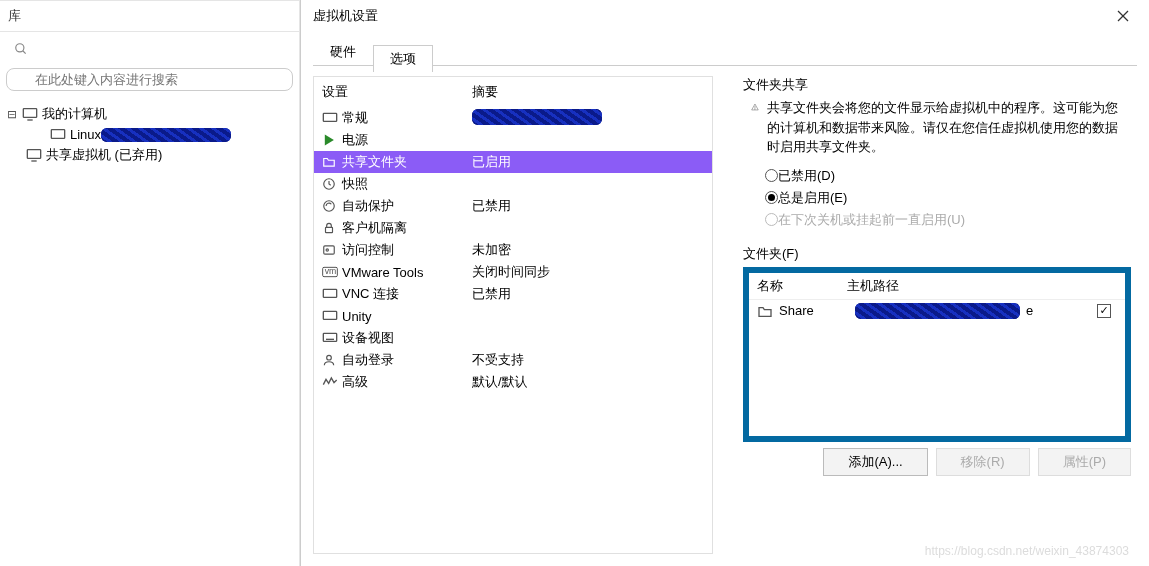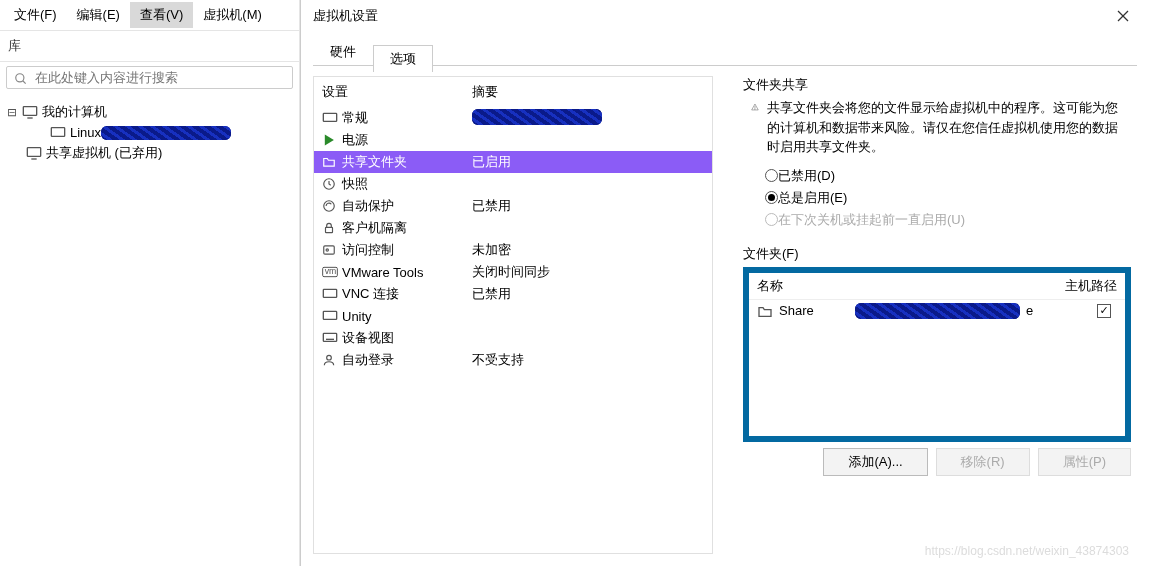--- a/index.html
+++ b/index.html
@@ -7,21 +7,21 @@
 .root { display: flex; width: 1149px; height: 566px; }
 
 
 .main { width: 300px; display: flex; flex-direction: column; border-right: 1px solid #e5e5e5; }
 .menu-bar { display: flex; padding: 2px 4px; }
 .menu-item { padding: 4px 10px; }
 .menu-item.active { background: #d9d9d9; }
 .lib-header { background: #fff; padding: 6px 8px; font-size: 13px; color: #333; border-top: 1px solid #e5e5e5; border-bottom: 1px solid #e5e5e5; }
 .search-wrap { position: relative; padding: 4px 6px 8px 6px; }
 .search-wrap svg { position: absolute; left: 14px; top: 10px; }
-.search-input { width: 100%; padding: 3px 4px 3px 28px; border: 1px solid #ccc; border-radius: 2px; color: #999; }
+.search-input { width: 100%; padding: 3px 4px 3px 28px; border: 1px solid #ccc; border-radius: 8px; color: #999; margin-top: 32px; }
 .tree { padding: 4px 6px; }
 .tree-row { display: flex; align-items: center; gap: 4px; padding: 2px 0; }
 .tree-row .indent1 { width: 16px; }
 .tree-row .indent2 { width: 40px; }
 .twisty { width: 12px; height: 12px; display: inline-flex; align-items: center; justify-content: center; color: #333; }
 .twisty::before { content: "▢"; font-size: 9px; line-height: 1; transform: scaleY(0.9); color:#555; }
 .twisty.minus::before { content: "⊟"; font-size:12px;}
 .redact { display:inline-block; height:14px; background:#0a1a8a; border-radius:6px; position:relative;}
 .redact::after{content:"";position:absolute;inset:0;background:repeating-linear-gradient(35deg,#0a1a8a,#0a1a8a 4px,#1730c0 4px,#1730c0 7px);border-radius:6px;}
 
@@ -54,44 +54,38 @@
 .notice { display:flex; gap:8px; padding:0 4px 8px 8px;}
 .notice-text { line-height:1.5; font-size:13px; }
 .radio-row { display:flex; align-items:center; padding:2px 0 2px 22px;}
 .radio { width:13px;height:13px;border:1px solid #555;border-radius:50%;display:inline-flex;align-items:center;justify-content:center;}
 .radio.checked::after{content:"";width:7px;height:7px;background:#000;border-radius:50%;}
 .radio.disabled{border-color:#bbb;}
 .radio-label.disabled{color:#aaa;}
 
 .folders-box { border:6px solid #0369a1; height:175px; }
 .folders-head { display:flex; padding:4px 8px; border-bottom:1px solid #eee;}
-.fh-name{width:90px;} .fh-path{flex:1;text-align:right;}
+.fh-name{width:90px;} .fh-path{flex:1;}
 .folder-row{display:flex;align-items:center;padding:3px 8px;gap:6px;}
 .chk{width:14px;height:14px;border:1px solid #555;display:flex;align-items:center;justify-content:center;margin-left:auto;margin-right:6px;}
 .chk::after{content:"✓";font-size:11px;}
 
 .btn-row{display:flex;gap:8px;justify-content:flex-end;margin-top:6px;}
 .btn{min-width:88px;padding:4px 24px;border:1px solid #bbb;background:#f3f3f3;text-align:center;}
 .btn.disabled{color:#aaa;border-color:#ddd;}
 
 .watermark{position:absolute;right:20px;bottom:8px;color:#dcdcdc;font-size:12px;pointer-events:none;}
 svg{display:block;}
 </style>
 </head>
 <body>
 
 <div class="root">
 
   <div class="main">
-    <div class="menu-bar">
-      <div class="menu-item">文件(F)</div>
-      <div class="menu-item">编辑(E)</div>
-      <div class="menu-item active">查看(V)</div>
-      <div class="menu-item">虚拟机(M)</div>
-    </div>
     <div class="lib-header">库</div>
     <div class="search-wrap">
       <svg width="14" height="14" viewBox="0 0 24 24" fill="none" stroke="#888" stroke-width="2">
           <circle cx="10" cy="10" r="7"></circle>
           <line x1="20" y1="20" x2="15" y2="15"></line>
         </svg>
       <input class="search-input" placeholder="在此处键入内容进行搜索" style="">
     </div>
     <div class="tree">
       <div class="tree-row">
@@ -254,20 +248,29 @@
           <div class="srow">
             <span class="sicon">
                 <svg width="14" height="14" viewBox="0 0 24 24" fill="none" stroke="#555" stroke-width="2">
                   <circle cx="12" cy="8" r="4"></circle>
                   <path d="M4 21c0-4 4-6 8-6s8 2 8 6"></path>
                 </svg>
               </span>
             <span class="slabel">自动登录</span>
             <span class="sval">不受支持</span>
           </div>
+          <div class="srow">
+            <span class="sicon">
+                <svg width="16" height="12" viewBox="0 0 24 16" fill="none" stroke="#555" stroke-width="2">
+                  <polyline points="2,12 6,4 10,10 14,2 18,9 22,5"></polyline>
+                </svg>
+              </span>
+            <span class="slabel">高级</span>
+            <span class="sval">默认/默认</span>
+          </div>
         </div>
 
         <div class="right-panel">
           <div>
             <div class="group-title">文件夹共享</div>
             <div class="notice">
               <svg width="18" height="18" viewBox="0 0 24 24" fill="none" stroke="#555" stroke-width="1.5">
                   <path d="M12 3 2 21h20z"></path>
                   <line x1="12" y1="9" x2="12" y2="15"></line>
                   <circle cx="12" cy="18" r="0.8" fill="#555"></circle>

